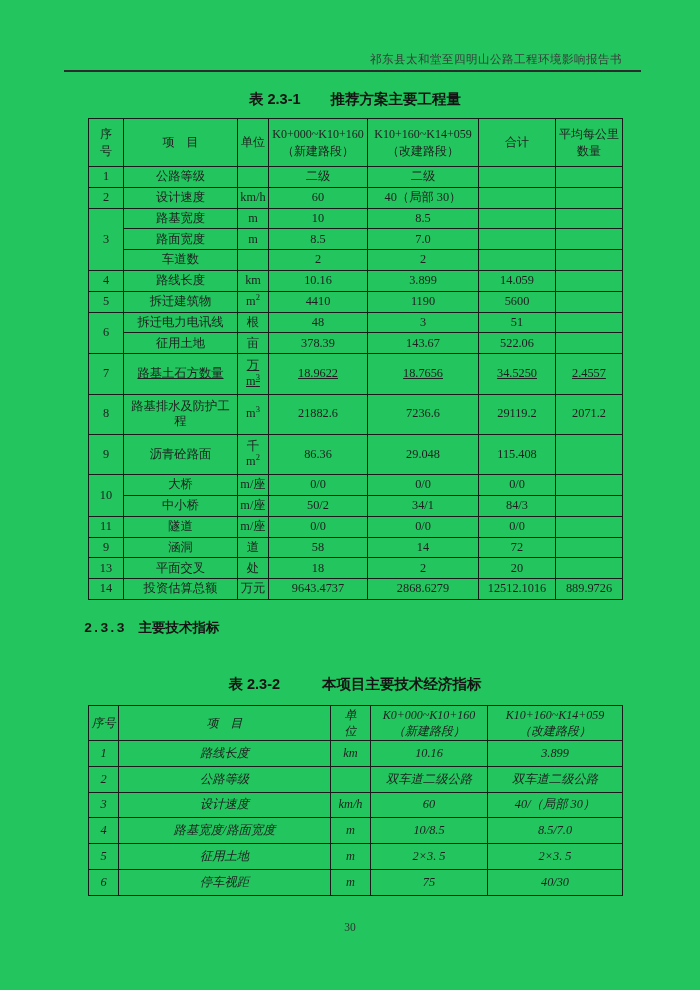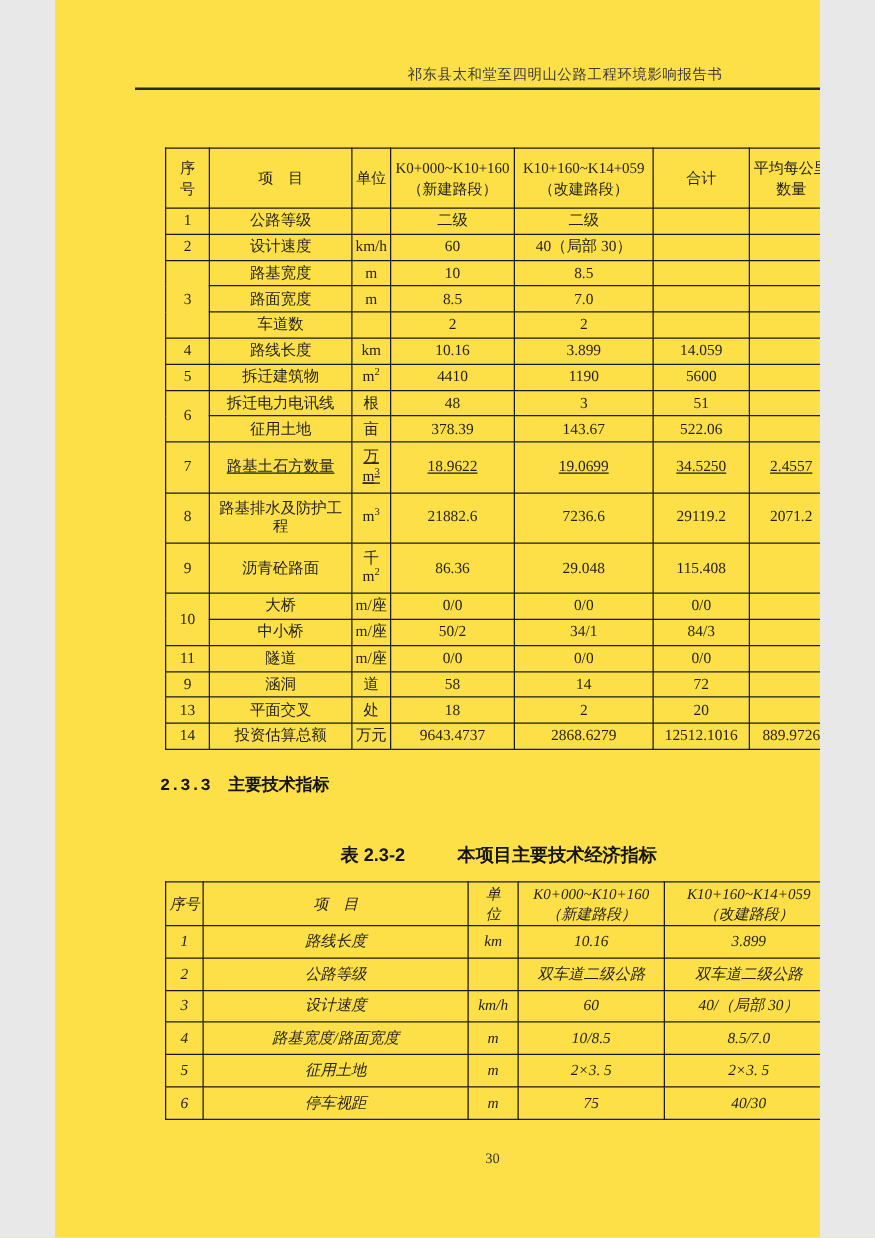--- a/index.html
+++ b/index.html
@@ -1,20 +1,20 @@
 <!DOCTYPE html>
 <html><head>
 <meta charset="utf-8">
 <style>
   * { margin:0; padding:0; box-sizing:border-box; }
   html,body { background:#e8e8e8; }
   body { font-family:"Liberation Serif","DejaVu Serif",serif; }
   .page {
-    position:relative; width:612px; height:990px; margin:0 auto;
-    background:#fde047; overflow:hidden; color:#222;
+    position:relative; width:700px; height:990px; margin:0 auto;
+    background:#22c55e; overflow:hidden; color:#222;
   }
   .doc-header {
     position:absolute; top:52px; right:78px;
     font-size:11.5px; color:#3b3b3b; letter-spacing:0.5px;
   }
   .header-rule {
     position:absolute; top:70px; left:64px; width:577px; height:2px;
     background:#2b2b2b;
   }
   .table-title {
@@ -60,20 +60,23 @@
   }
 </style>
 </head>
 <body>
 
 <div class="page">
 
   <div class="doc-header">祁东县太和堂至四明山公路工程环境影响报告书</div>
   <div class="header-rule"></div>
 
+  <div class="table-title" id="t1-title">
+    <span>表 2.3-1</span><span class="tgap1"></span><span>推荐方案主要工程量</span>
+  </div>
 
   <table id="table1">
     <colgroup>
       <col style="width:35px">
         <col style="width:114px">
         <col style="width:31px">
       <col style="width:99px">
         <col style="width:111px">
         <col style="width:77px">
         <col style="width:67px">
@@ -171,21 +174,21 @@
         <td>378.39</td>
         <td>143.67</td>
         <td>522.06</td>
         <td></td>
       </tr>
       <tr>
         <td>7</td>
         <td class="ul">路基土石方数量</td>
         <td class="ul"><span>万 m</span><sup>3</sup></td>
         <td class="ul">18.9622</td>
-        <td class="ul">19.0699</td>
+        <td class="ul">18.7656</td>
         <td class="ul">34.5250</td>
         <td class="ul">2.4557</td>
       </tr>
       <tr>
         <td>8</td>
         <td>路基排水及防护工程</td>
         <td><span>m</span><sup>3</sup></td>
         <td>21882.6</td>
         <td>7236.6</td>
         <td>29119.2</td>

